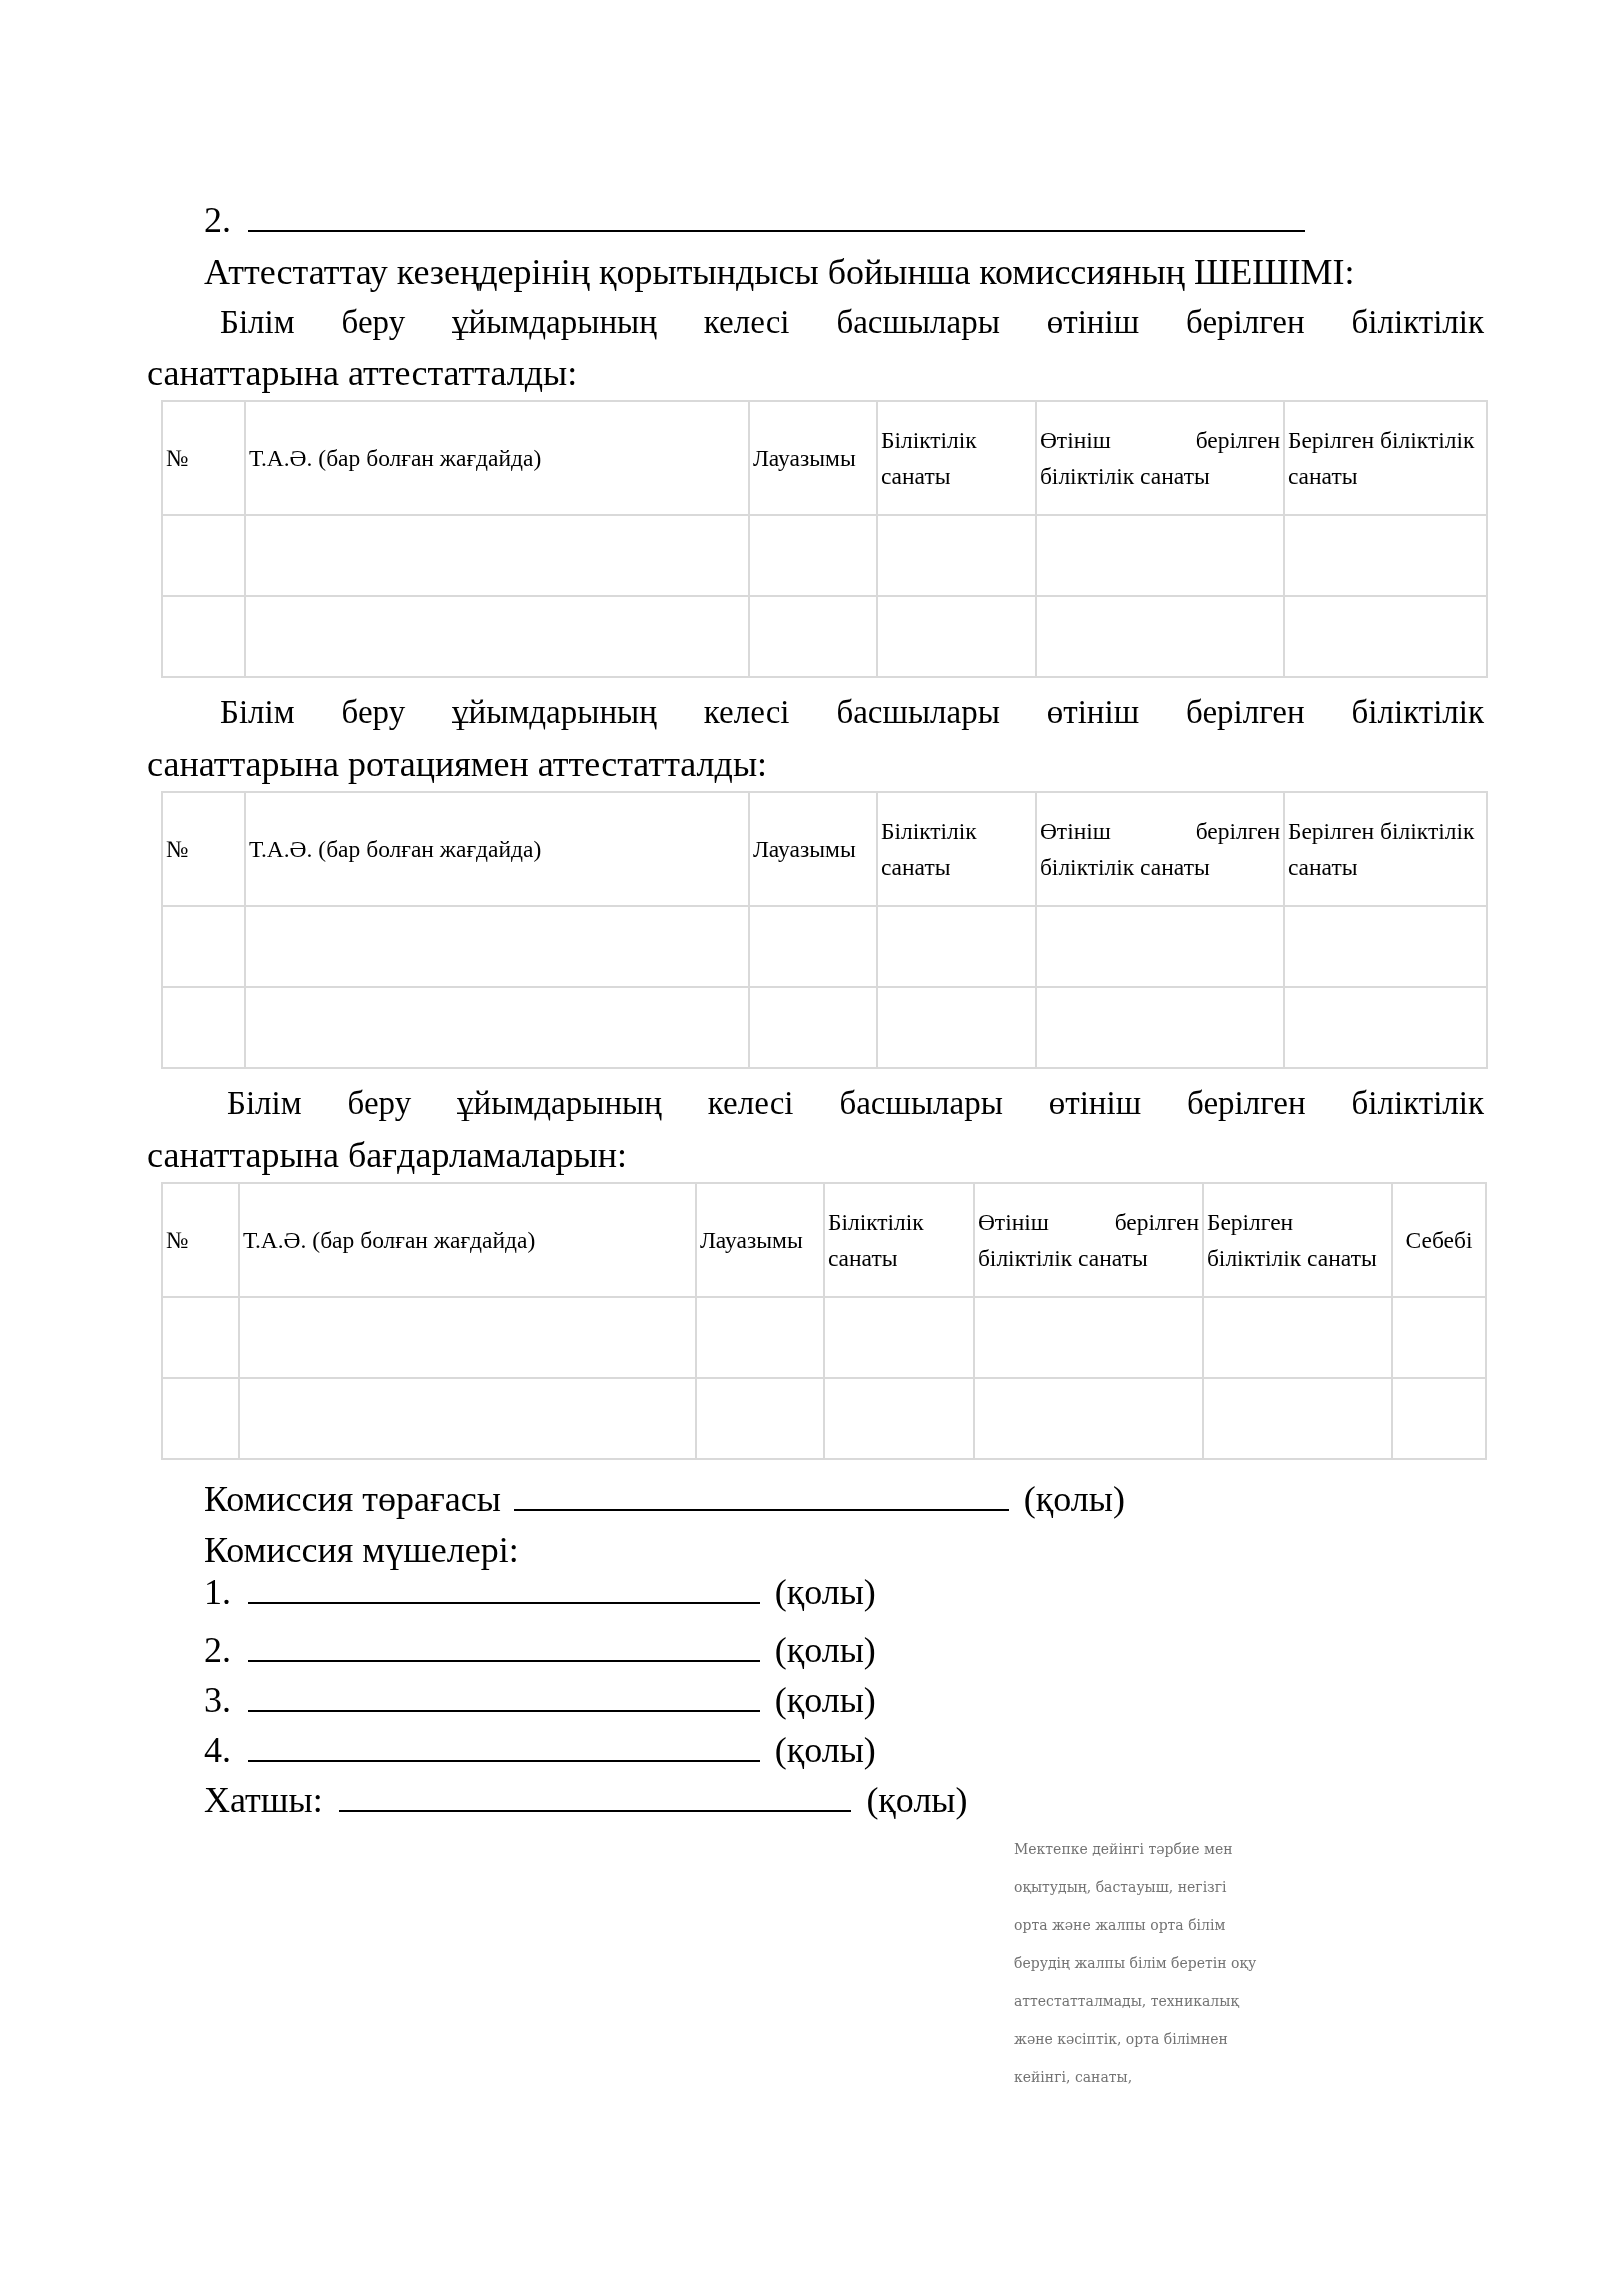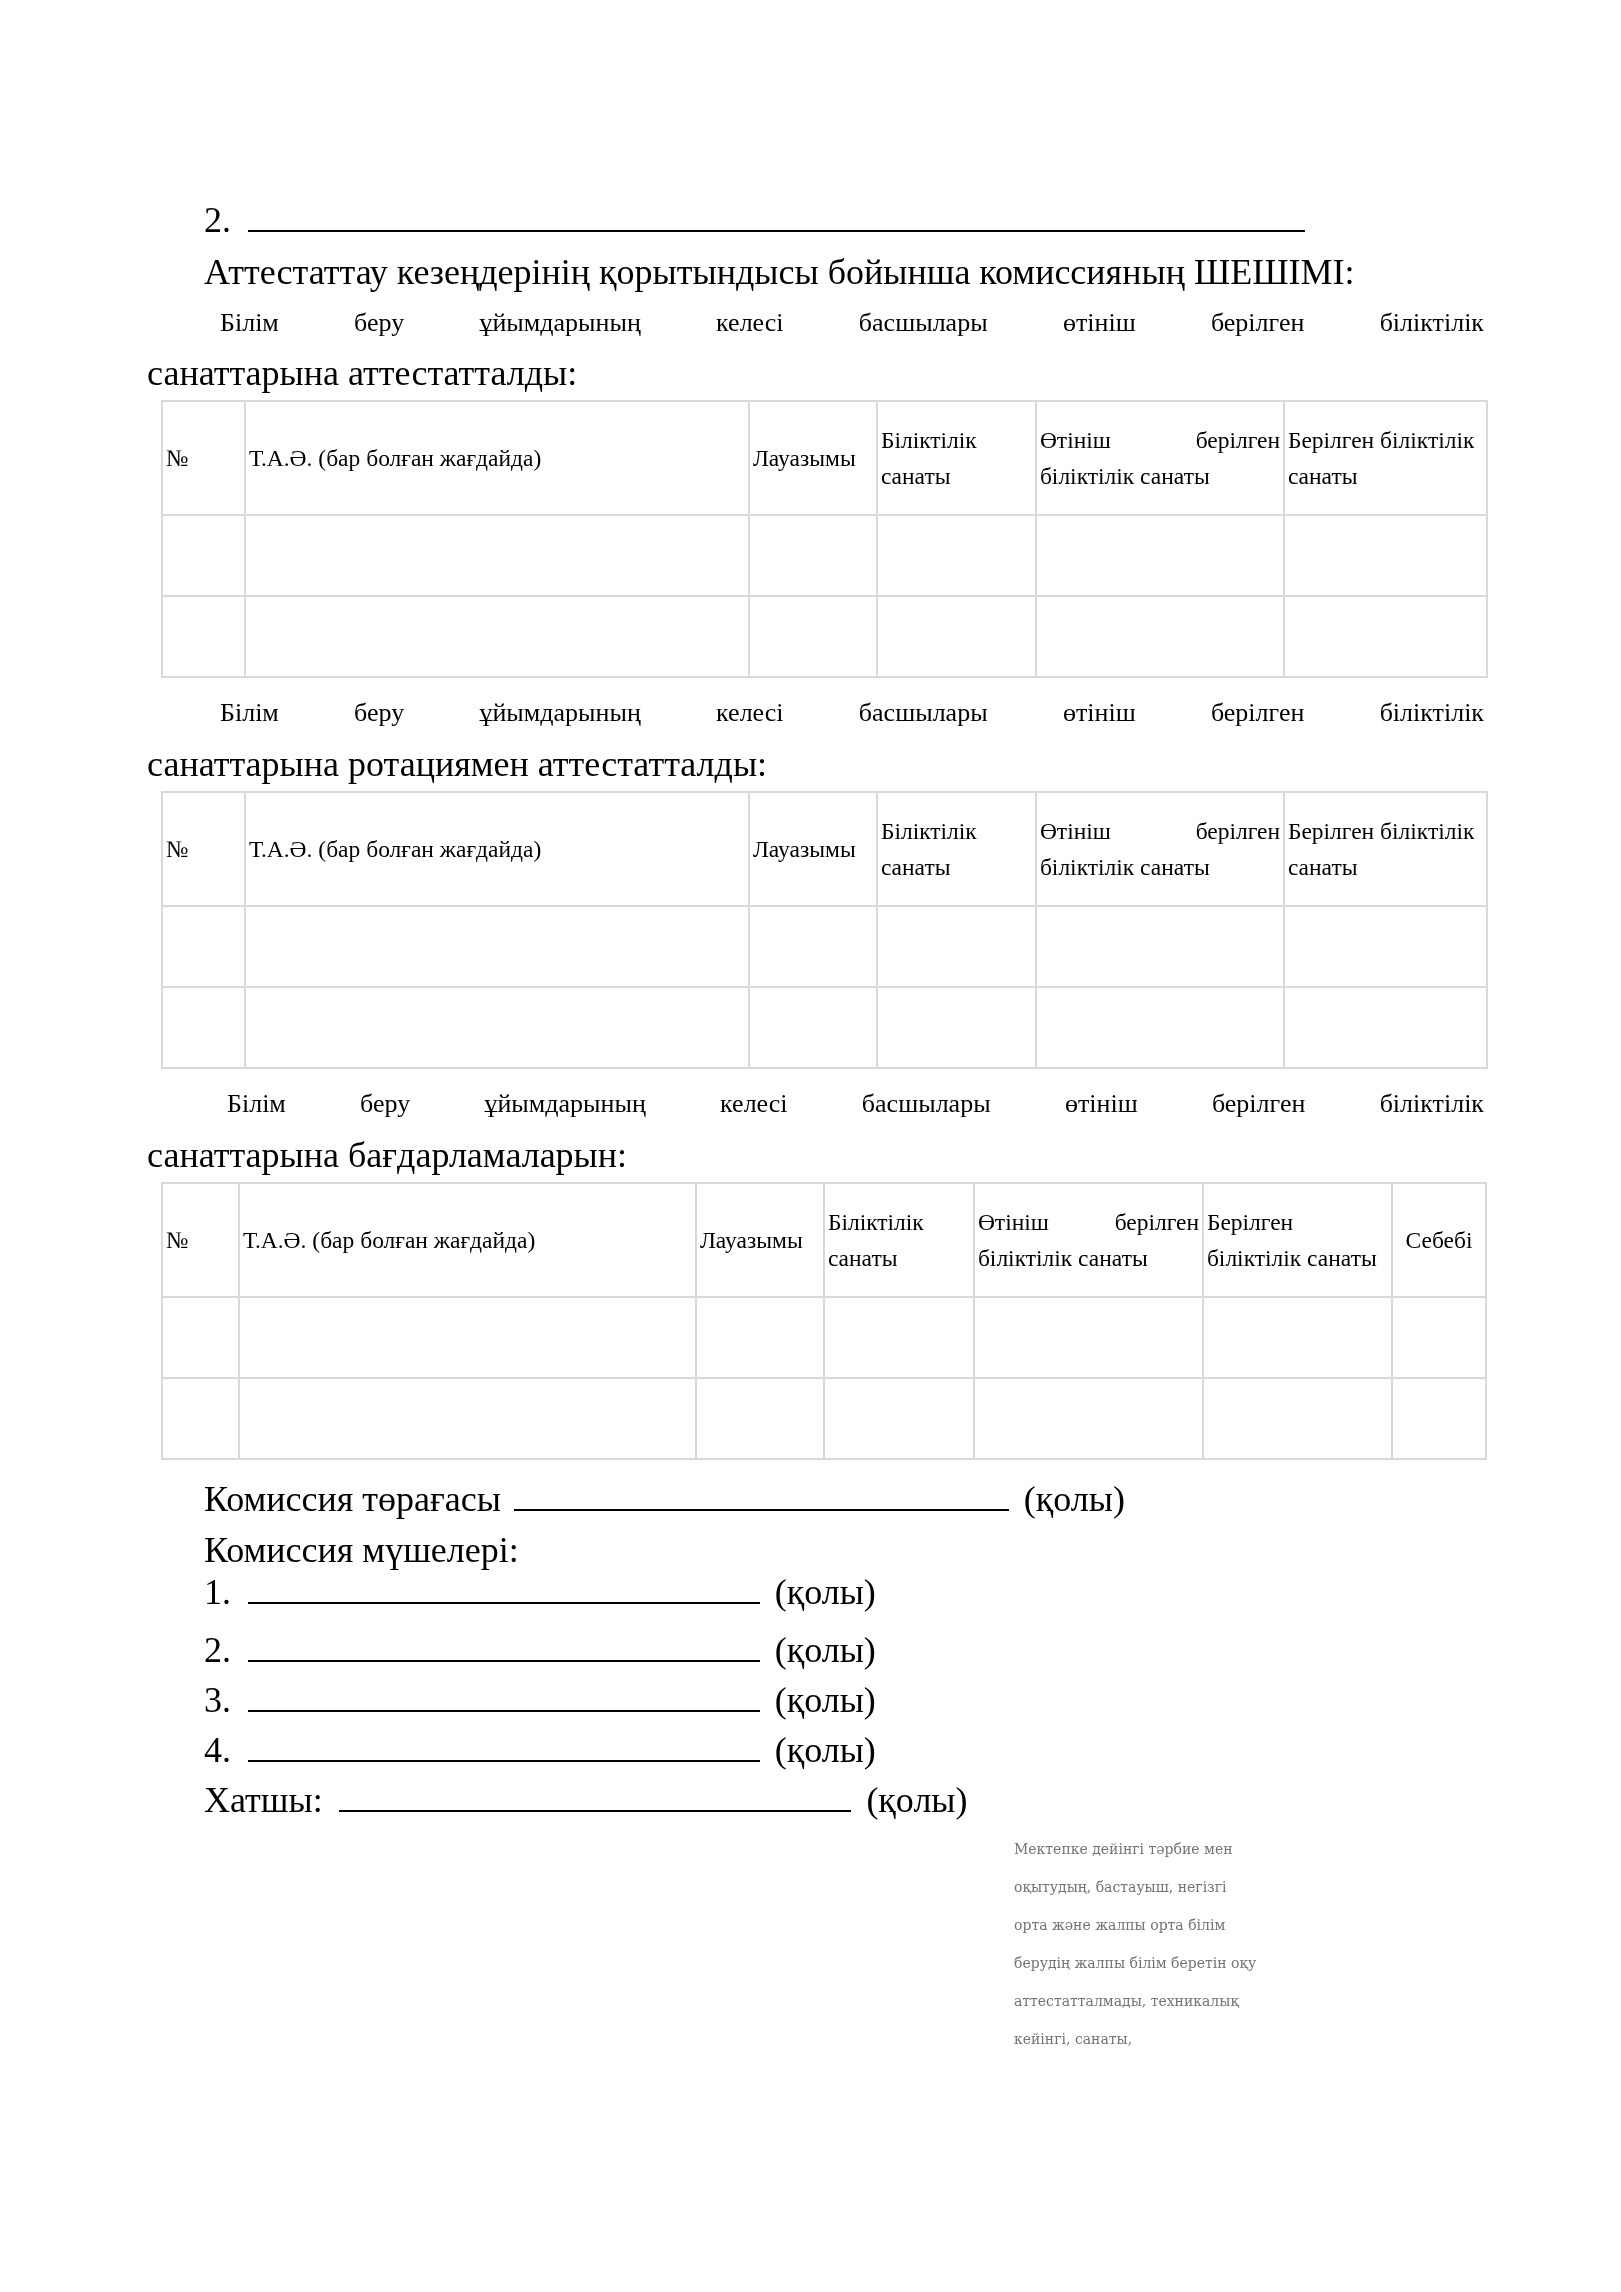--- a/index.html
+++ b/index.html
@@ -2,21 +2,21 @@
 <html><head>
 <meta charset="utf-8">
 <style>
   html, body { margin: 0; padding: 0; background: #ffffff; }
   body {
     width: 1621px; height: 2293px; position: relative; overflow: hidden;
     font-family: "Liberation Serif", "DejaVu Serif", serif; color: #000;
   }
   .abs { position: absolute; }
   .big { font-size: 36px; line-height: 39px; white-space: nowrap; }
-  .para { font-size: 26px; line-height: 39px; text-align: justify; text-align-last: justify; white-space: nowrap; }
+  .para { font-size: 33px; line-height: 39px; text-align: justify; text-align-last: justify; white-space: nowrap; }
   .line { display: inline-block; border-bottom: 2.9px solid #000; vertical-align: baseline; height: 29px; }
 
   table.grid {
     position: absolute; border-collapse: collapse; table-layout: fixed;
     font-size: 23.5px; line-height: 36px;
   }
   table.grid td {
     border: 2.9px solid #d9d9d9; padding: 0 2.9px; vertical-align: middle; overflow: hidden;
   }
   table.grid tr.head td { height: 112px; }
@@ -198,15 +198,16 @@
   <span class="line" style="width:512px; margin:0 5.9px 0 7.8px;"></span>
   <span>(қолы)</span>
 </div>
 
 <div class="footer">
   <div>Мектепке дейінгі тәрбие мен</div>
   <div>оқытудың, бастауыш, негізгі</div>
   <div>орта және жалпы орта білім</div>
   <div>берудің жалпы білім беретін оқу</div>
   <div>аттестатталмады, техникалық</div>
+  <div>және кәсіптік, орта білімнен</div>
   <div>кейінгі, санаты,</div>
 </div>
 
 
 </body></html>

